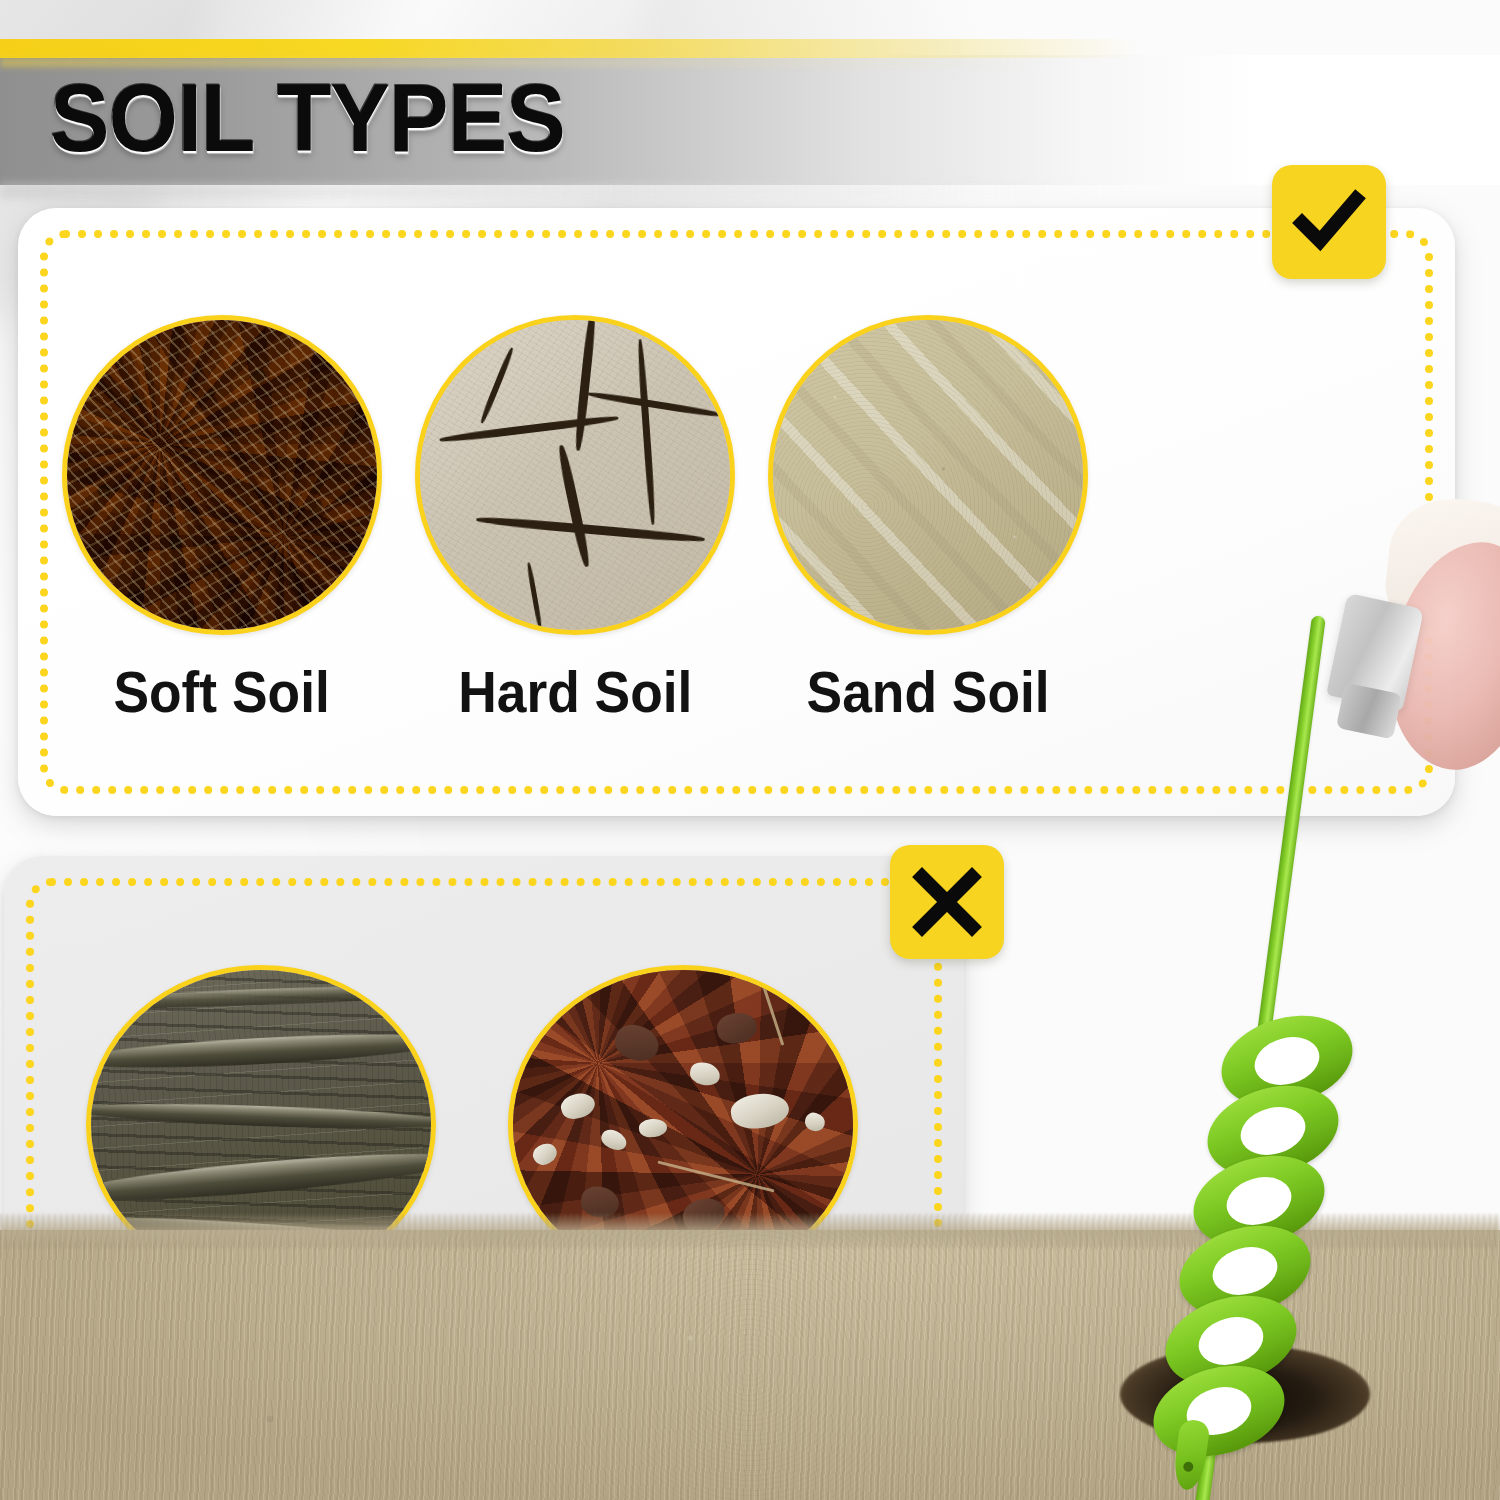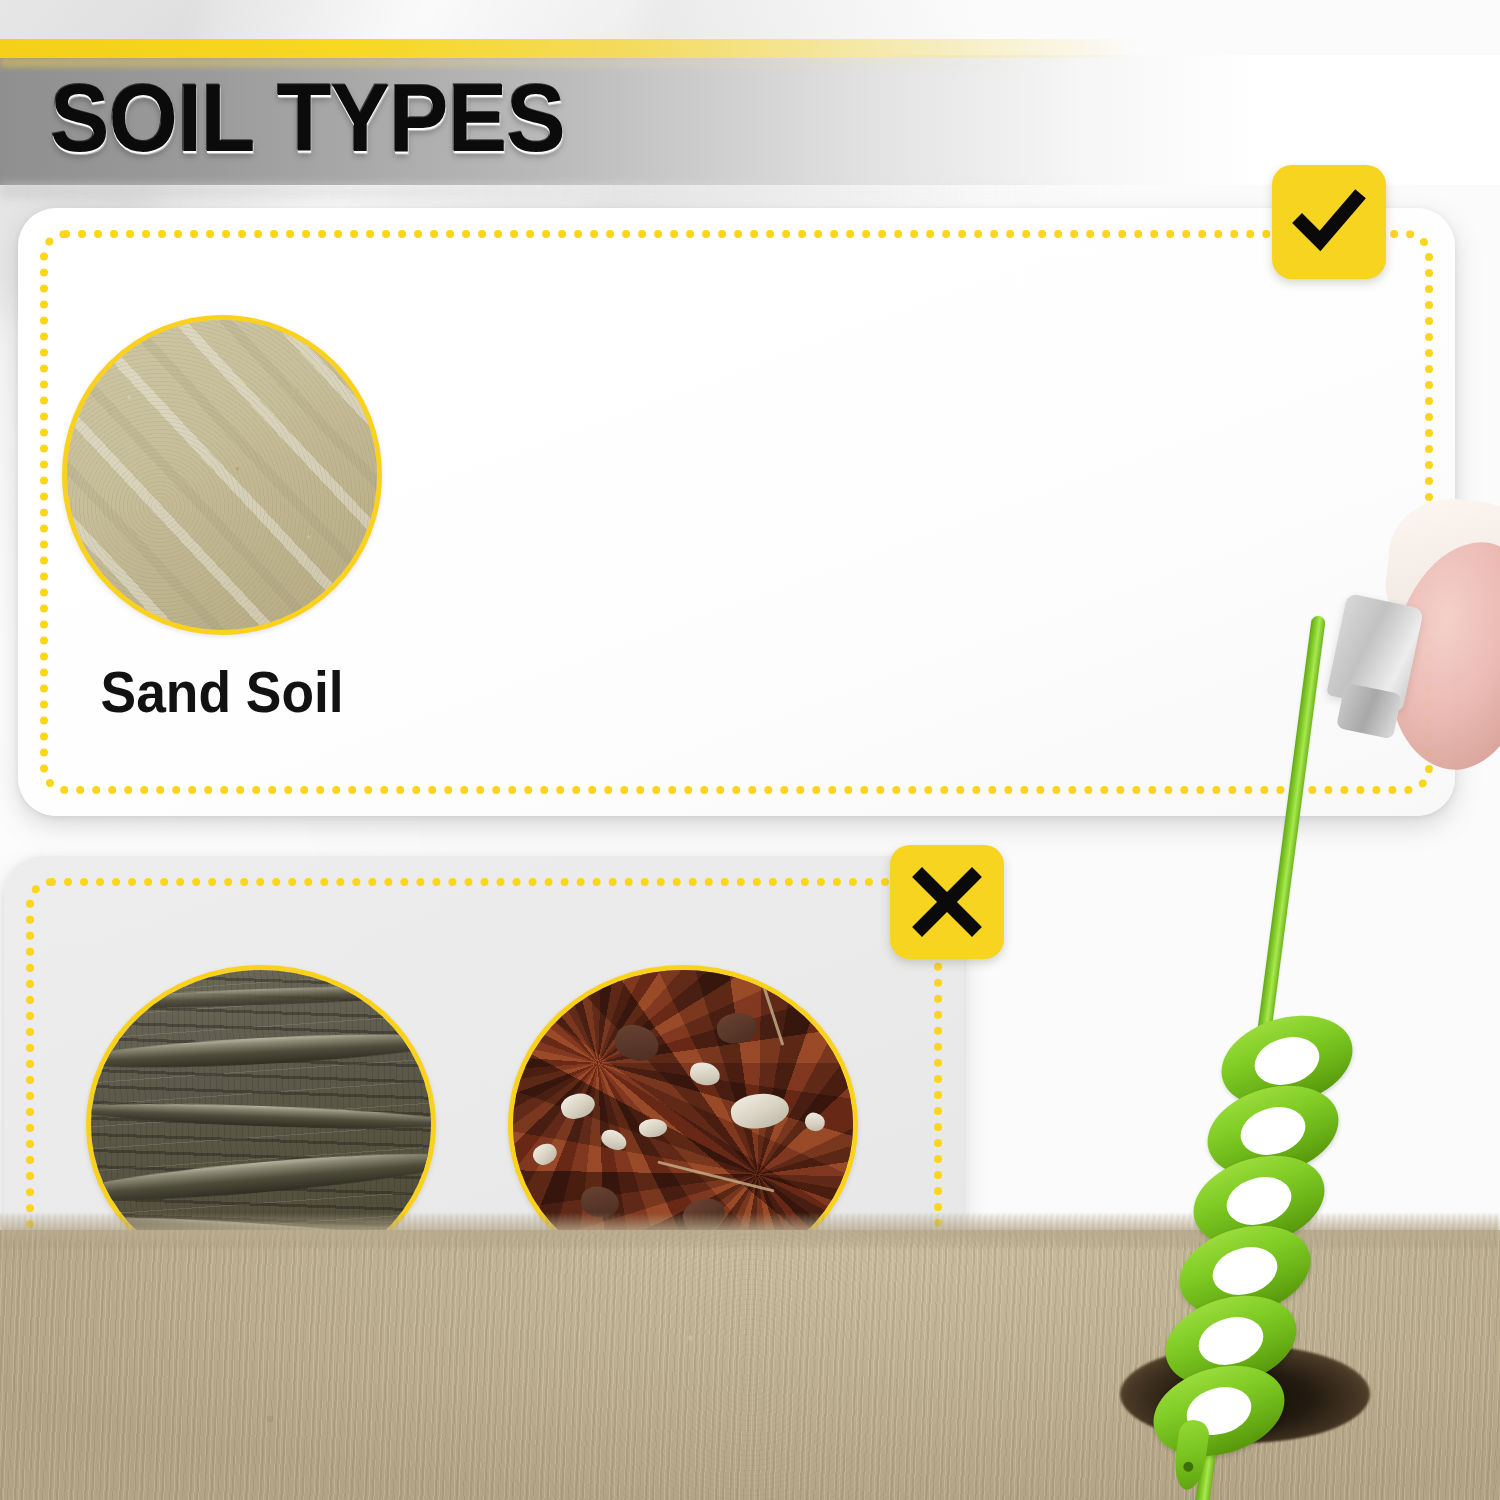--- a/index.html
+++ b/index.html
@@ -365,21 +365,41 @@
   </div>
 
   <div class="badge badge-check">
     <svg width="74" height="74" viewBox="0 0 74 74">
       <path d="M10 38 L28 56 L64 14" fill="none" stroke="#0a0a0a" stroke-width="14" stroke-linecap="square" stroke-linejoin="miter"></path>
     </svg>
   </div>
 
   <div class="items-row row-good">
 
-
+    <div class="item">
+      <div class="thumb">
+        <div class="tex tex-soft"></div>
+      </div>
+      <div class="item-label">Soft Soil</div>
+    </div>
+
+    <div class="item">
+      <div class="thumb">
+        <div class="tex tex-hard"></div>
+        <div class="crack" style="left:52%; top:-4%; width:9px;  height:46%; transform:rotate(6deg);"></div>
+        <div class="crack" style="left:6%;  top:34%; width:58%;  height:8px; transform:rotate(-7deg);"></div>
+        <div class="crack" style="left:48%; top:40%; width:10px; height:40%; transform:rotate(-12deg);"></div>
+        <div class="crack" style="left:54%; top:26%; width:44%;  height:7px; transform:rotate(9deg);"></div>
+        <div class="crack" style="left:18%; top:66%; width:74%;  height:9px; transform:rotate(5deg);"></div>
+        <div class="crack" style="left:72%; top:6%;  width:7px;  height:60%; transform:rotate(-4deg);"></div>
+        <div class="crack" style="left:24%; top:8%;  width:6px;  height:26%; transform:rotate(22deg);"></div>
+        <div class="crack" style="left:36%; top:78%; width:5px;  height:22%; transform:rotate(-10deg);"></div>
+      </div>
+      <div class="item-label">Hard Soil</div>
+    </div>
 
 
     <div class="item">
       <div class="thumb">
         <div class="tex tex-sand"></div>
       </div>
       <div class="item-label">Sand Soil</div>
     </div>
 
   </div>

